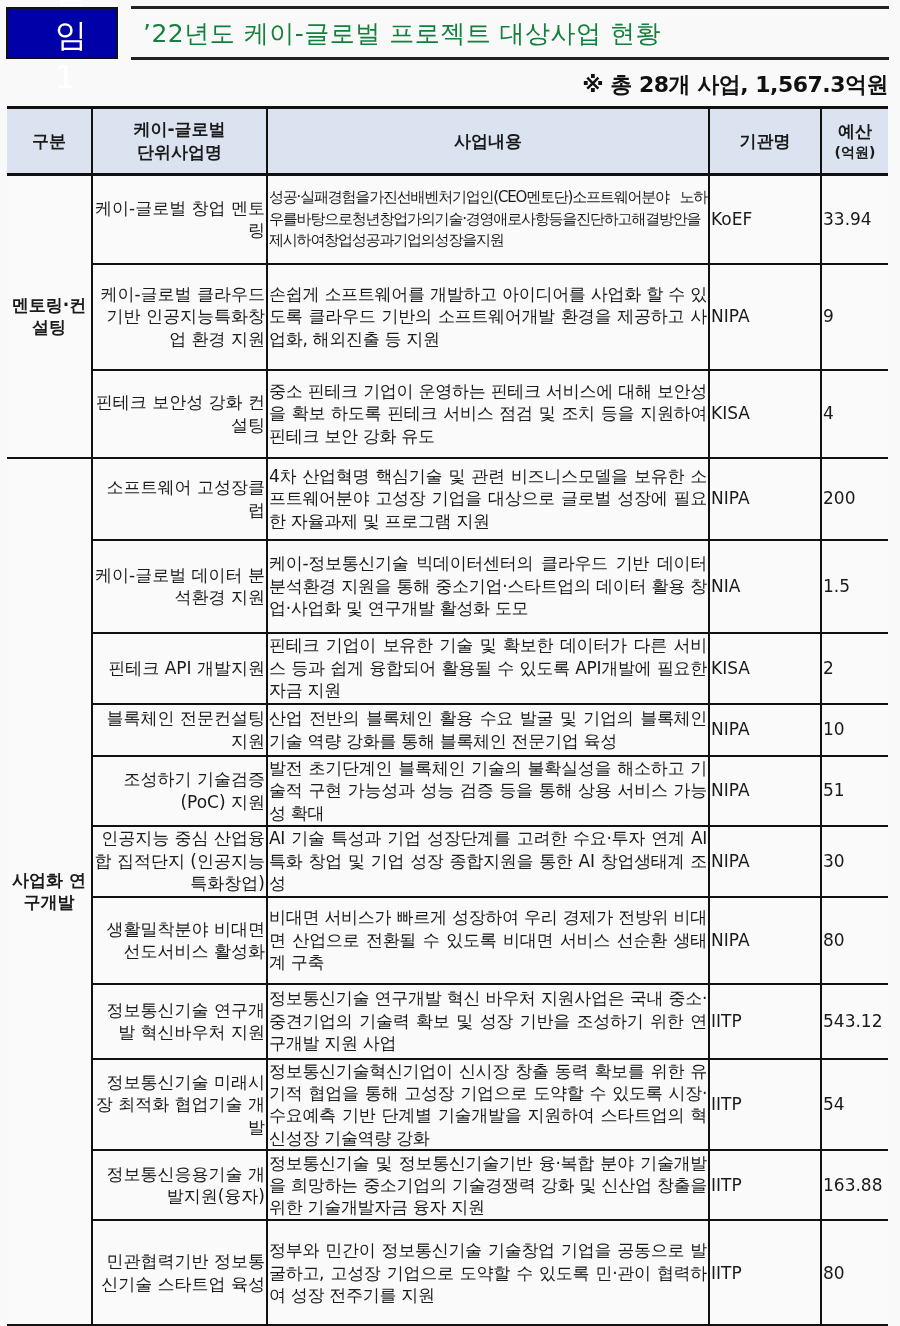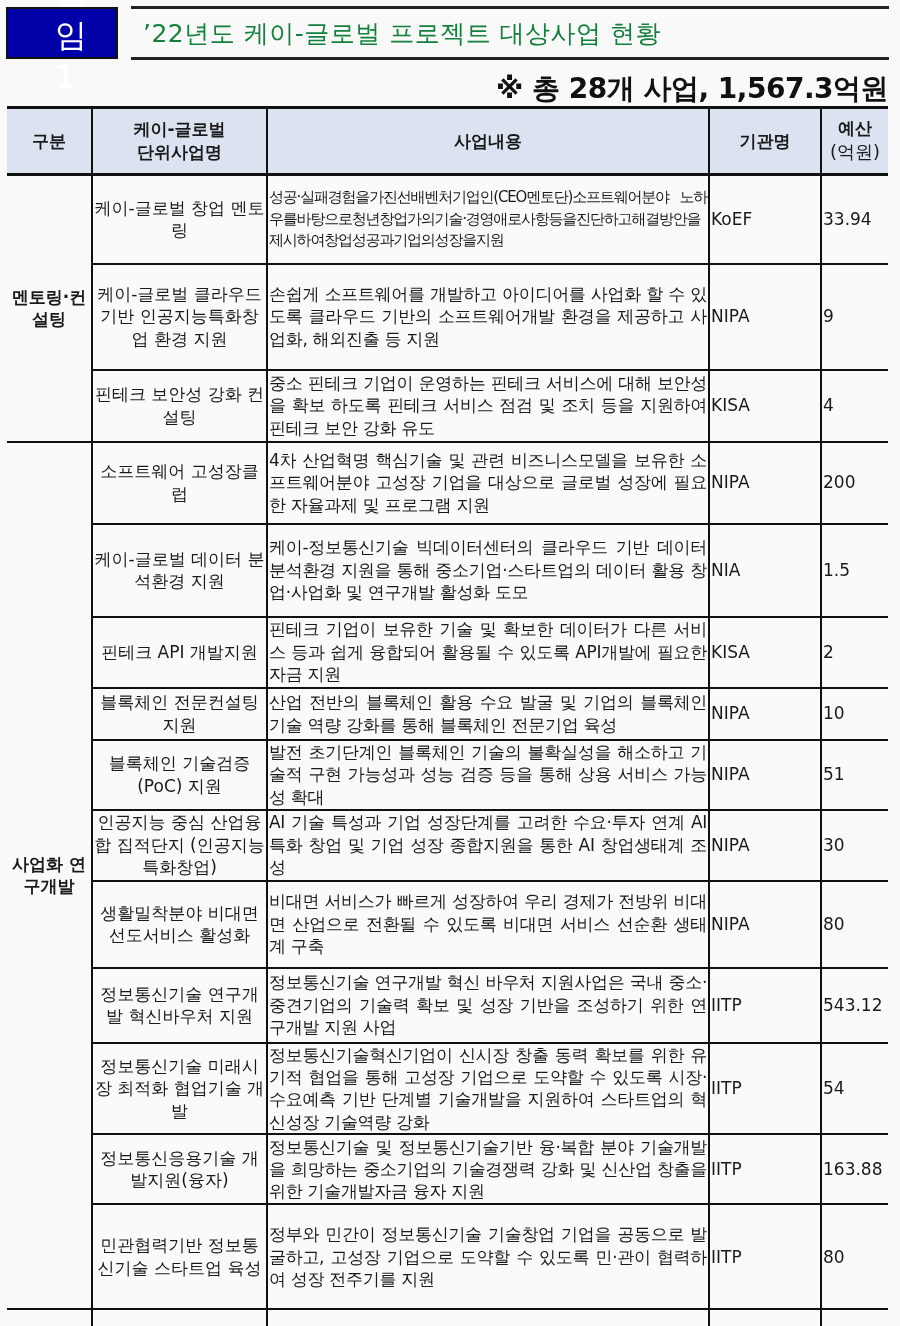--- a/index.html
+++ b/index.html
@@ -21,48 +21,48 @@
   }
   .title-box {
     position: absolute; left: 131px; top: 6px; width: 758px; height: 54px;
     border-top: 3px solid #222; border-bottom: 3px solid #222;
     box-sizing: border-box;
     display: flex; align-items: center; padding-left: 12px;
     font-size: 25px; color: #15803d; letter-spacing: 0.5px;
   }
   .summary {
     position: absolute; right: 12px; top: 70px;
-    font-size: 28px; font-weight: bold; color: #111; letter-spacing: -0.5px;
+    font-size: 22px; font-weight: bold; color: #111; letter-spacing: -0.5px;
   }
   table.main {
     position: absolute; left: 7px; top: 106px;
     width: 881px; border-collapse: collapse; table-layout: fixed;
   }
   table.main col.c1 { width: 85px; }
   table.main col.c2 { width: 175px; }
   table.main col.c3 { width: 442px; }
   table.main col.c4 { width: 112px; }
   table.main col.c5 { width: 67px; }
   table.main th {
     background: #dbe3f1; font-weight: bold; font-size: 17px;
     border-top: 3px solid #111; border-bottom: 3px solid #111;
     border-left: 2px solid #111; border-right: 2px solid #111;
     height: 64px; padding: 0 2px; text-align: center; line-height: 1.35;
   }
   table.main th:first-child { border-left: none; }
   table.main th:last-child { border-right: none; }
-  table.main th .unit { font-weight: normal; font-size: 18px; display: block; }
+  table.main th .unit { font-weight: bold; font-size: 14px; display: block; }
   table.main td {
     border: 2px solid #111; padding: 0 1px; vertical-align: middle;
     font-size: 17px; line-height: 1.32; background: #fafafa;
   }
   table.main td:first-child { border-left: none; }
   table.main td:last-child { border-right: none; }
   td.cat { text-align: center; font-weight: bold; font-size: 17px; line-height: 1.4; }
-  td.name { text-align: center; }
+  td.name { text-align: right; }
   td.desc { text-align: justify; text-align-last: left; padding-left: 2px; padding-right: 2px; letter-spacing: -0.3px; }
   td.desc.tight { font-size: 15px; letter-spacing: -1.2px; line-height: 1.42; }
   td.org, td.budget { text-align: left; font-size: 18px; }
   td.budget { font-size: 18px; }
   .cat-sep td { border-top: 3px solid #111; }
 </style>
 </head>
 <body>
 
 <div class="title-bar">
@@ -101,21 +101,21 @@
       <td class="desc tight">성공·실패경험을가진선배벤처기업인(CEO멘토단)소프트웨어분야 노하우를바탕으로청년창업가의기술·경영애로사항등을진단하고해결방안을제시하여창업성공과기업의성장을지원</td>
       <td class="org">KoEF</td>
       <td class="budget">33.94</td>
     </tr>
     <tr style="height:106px">
       <td class="name">케이-글로벌 클라우드기반 인공지능특화창업 환경 지원</td>
       <td class="desc">손쉽게 소프트웨어를 개발하고 아이디어를 사업화 할 수 있도록 클라우드 기반의 소프트웨어개발 환경을 제공하고 사업화, 해외진출 등 지원</td>
       <td class="org">NIPA</td>
       <td class="budget">9</td>
     </tr>
-    <tr style="height:72px">
+    <tr style="height:88px">
       <td class="name">핀테크 보안성 강화 컨설팅</td>
       <td class="desc">중소 핀테크 기업이 운영하는 핀테크 서비스에 대해 보안성을 확보 하도록 핀테크 서비스 점검 및 조치 등을 지원하여 핀테크 보안 강화 유도</td>
       <td class="org">KISA</td>
       <td class="budget">4</td>
     </tr>
     <tr class="cat-sep" style="height:82px">
       <td class="cat" rowspan="11">사업화 연구개발</td>
       <td class="name">소프트웨어 고성장클럽</td>
       <td class="desc">4차 산업혁명 핵심기술 및 관련 비즈니스모델을 보유한 소프트웨어분야 고성장 기업을 대상으로 글로벌 성장에 필요한 자율과제 및 프로그램 지원</td>
       <td class="org">NIPA</td>
@@ -133,21 +133,21 @@
       <td class="org">KISA</td>
       <td class="budget">2</td>
     </tr>
     <tr style="height:52px">
       <td class="name">블록체인 전문컨설팅 지원</td>
       <td class="desc">산업 전반의 블록체인 활용 수요 발굴 및 기업의 블록체인 기술 역량 강화를 통해 블록체인 전문기업 육성</td>
       <td class="org">NIPA</td>
       <td class="budget">10</td>
     </tr>
     <tr style="height:70px">
-      <td class="name">블록체인 기술검증 (PoC) 지원</td>
+      <td class="name">조성하기 기술검증 (PoC) 지원</td>
       <td class="desc">발전 초기단계인 블록체인 기술의 불확실성을 해소하고 기술적 구현 가능성과 성능 검증 등을 통해 상용 서비스 가능성 확대</td>
       <td class="org">NIPA</td>
       <td class="budget">51</td>
     </tr>
     <tr style="height:71px">
       <td class="name">인공지능 중심 산업융합 집적단지 (인공지능특화창업)</td>
       <td class="desc">AI 기술 특성과 기업 성장단계를 고려한 수요·투자 연계 AI 특화 창업 및 기업 성장 종합지원을 통한 AI 창업생태계 조성</td>
       <td class="org">NIPA</td>
       <td class="budget">30</td>
     </tr>

